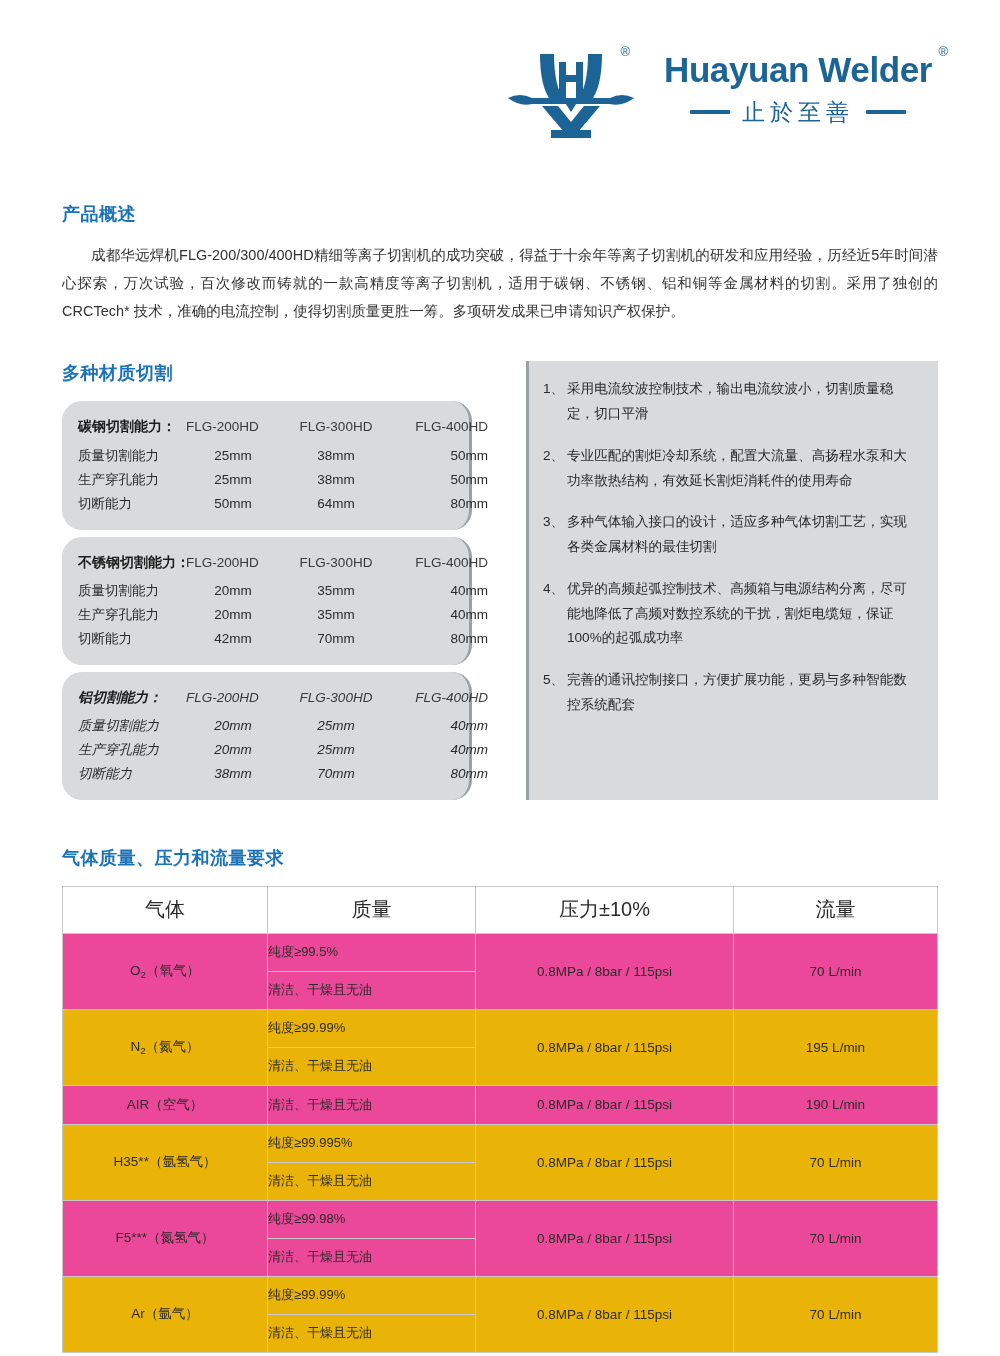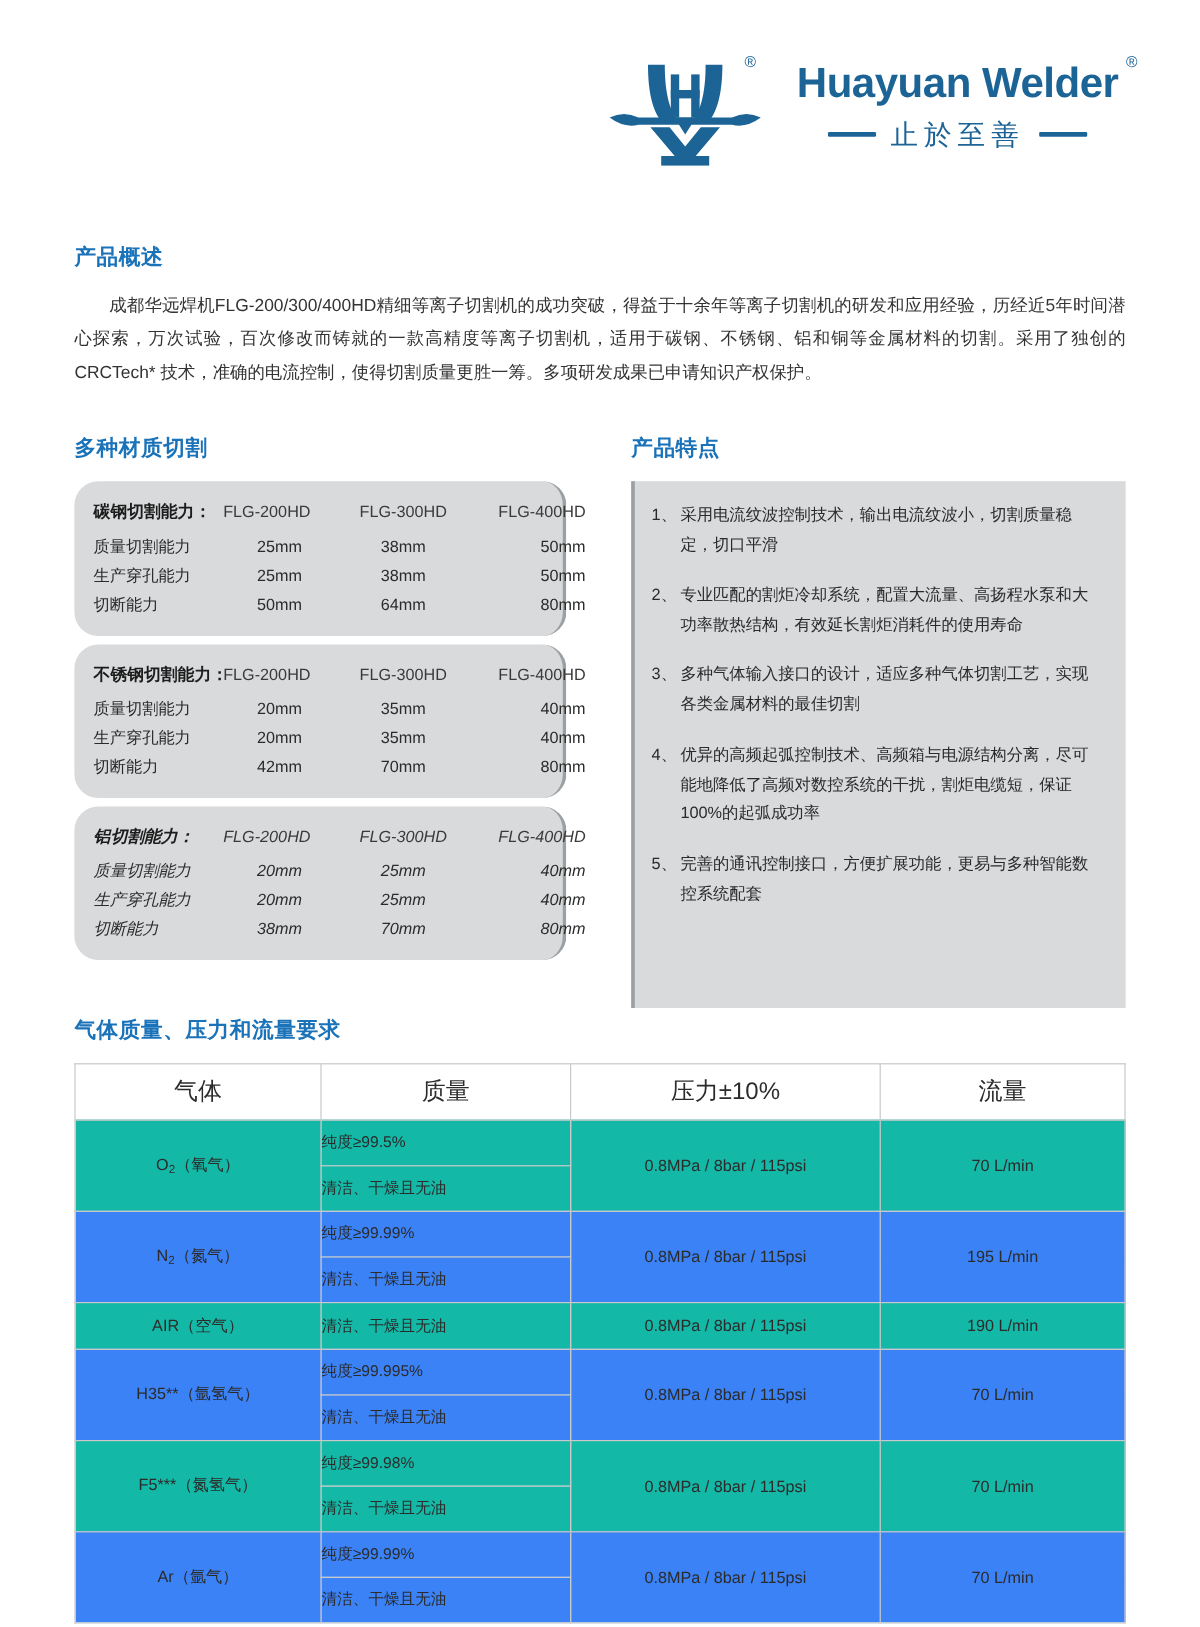--- a/index.html
+++ b/index.html
@@ -204,22 +204,22 @@
     vertical-align: middle;
     height: 38px;
   }
   td.c-qual {
     text-align: left;
     padding-left: 9px;
     vertical-align: middle;
     height: 37px;
     font-size: 13px;
   }
-  tr.shaded td { background: #14b8a6; }
-  tr.plain td { background: #3b82f6; }
+  tr.shaded td { background: #ec4899; }
+  tr.plain td { background: #eab308; }
 
   sub { font-size: 0.72em; vertical-align: -0.28em; }
 </style>
 </head>
 <body>
 
 <div class="header">
   <div class="logo-wrap">
 
     <div class="logo-mark">
@@ -346,21 +346,20 @@
         <div class="cap-row">
           <span class="c-label">切断能力</span>
           <span class="c-val">38mm</span>
           <span class="c-val v2">70mm</span>
           <span class="c-val v3">80mm</span>
         </div>
       </div>
     </div>
 
     <div class="col-right">
-      <h2 class="section-title">产品特点</h2>
       <div class="feat-panel">
         <div class="feat-item">
           <span class="feat-num">1、</span>
           <span class="feat-text">采用电流纹波控制技术，输出电流纹波小，切割质量稳定，切口平滑</span>
         </div>
         <div class="feat-item">
           <span class="feat-num">2、</span>
           <span class="feat-text">专业匹配的割炬冷却系统，配置大流量、高扬程水泵和大功率散热结构，有效延长割炬消耗件的使用寿命</span>
         </div>
         <div class="feat-item">

